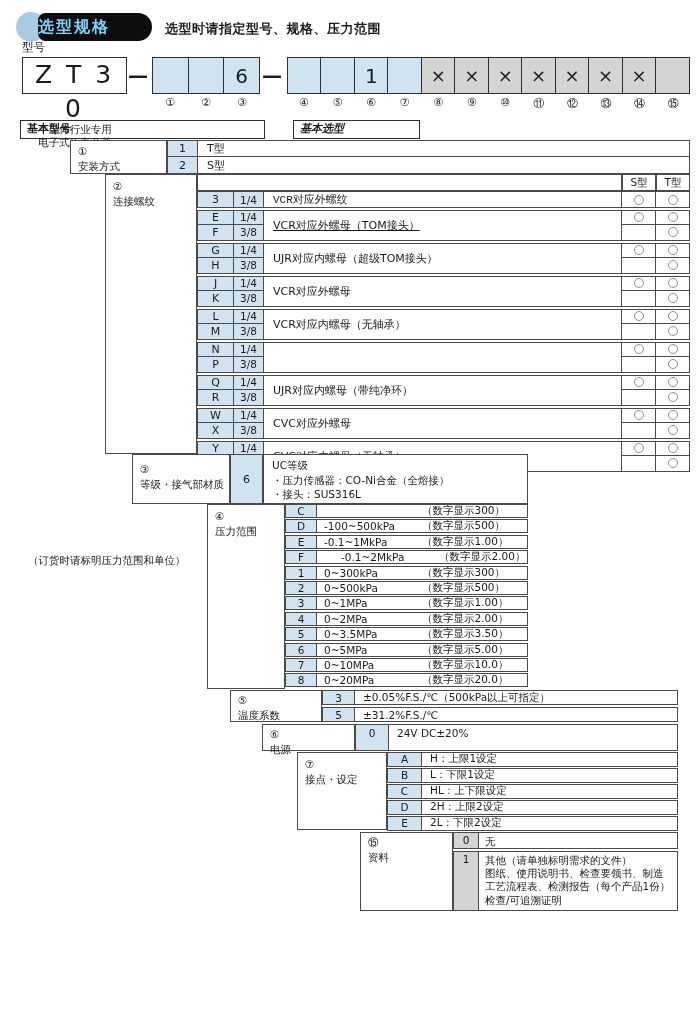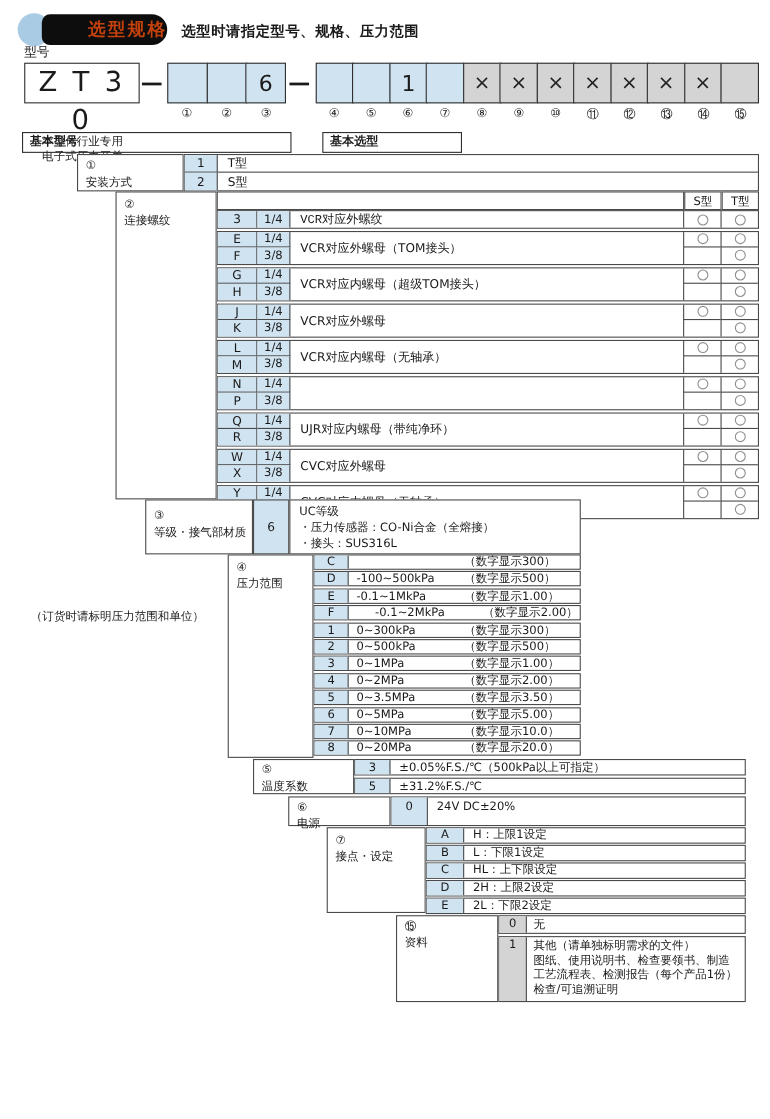--- a/index.html
+++ b/index.html
@@ -9,23 +9,23 @@
     overflow:hidden;
   }
   .abs { position:absolute; box-sizing:border-box; }
   .bdr  { border:1px solid #4a4a4a; box-sizing:border-box; }
   .bdr2 { border:1.5px solid #2e2e2e; box-sizing:border-box; }
   .blue { background:#d0e3f1; }
   .gray { background:#d4d4d4; }
   .cc { display:flex; align-items:center; justify-content:center; }
 
   .badge-circle { position:absolute; left:16px; top:12px; width:30px; height:30px; border-radius:50%; background:#a9cbe3; }
-  .badge { position:absolute; left:38px; top:13px; width:114px; height:28px; background:#0d0d0d; color:#c2410c;
+  .badge { position:absolute; left:38px; top:13px; width:114px; height:28px; background:#0d0d0d; color:#7dd3fc;
            border-radius:8px 15px 15px 8px; font-size:16px; font-weight:bold; letter-spacing:2px;
-           text-align:right; line-height:28px; }
+           text-align:left; line-height:28px; }
   .subtitle { position:absolute; left:165px; top:20px; font-size:13px; font-weight:bold; letter-spacing:0.5px; }
   .model-label { position:absolute; left:22px; top:40px; font-size:11.5px; }
 
   .zt30 { position:absolute; left:22px; top:57px; width:105px; height:37px; border:1.5px solid #2e2e2e;
           box-sizing:border-box; font-size:25px; letter-spacing:3px; text-align:center; line-height:34px; background:#fff; }
   .dash { position:absolute; top:57px; height:37px; line-height:36px; font-size:20px; font-weight:bold; width:20px; text-align:center; }
   .d1 { left:128px; } .d2 { left:262px; }
   .boxrow { position:absolute; top:57px; height:37px; display:flex; }
   .boxesA { left:152px; width:108px; }
   .boxesB { left:287px; width:403px; }
@@ -36,21 +36,21 @@
   .mbox .x { font-size:18px; color:#222; }
   .posrow { position:absolute; top:96px; height:14px; display:flex; font-size:11px; color:#222; }
   .posA { left:152px; width:108px; }
   .posB { left:287px; width:403px; }
   .posrow span { flex:1; text-align:center; }
 
   .prod-note { position:absolute; left:20px; top:95px; width:110px; text-align:center; font-size:10.5px; line-height:13px;margin-top:28px; }
 
   .lg { position:absolute; top:120px; height:19px; font-size:11px; font-weight:bold; padding-left:6px; line-height:16px; }
   .lg1 { left:20px;  width:245px; }
-  .lg2 { left:293px; width:127px; }
+  .lg2 { left:293px; width:127px;font-style:italic; }
   .lg3 { left:420px; width:270px; }
 
   .label-box { position:absolute; box-sizing:border-box; border:1px solid #4a4a4a; background:#fff;
                padding:2px 3px 0 7px; font-size:10.5px; line-height:14.5px; }
   .order-note { position:absolute; left:28px; top:554px; font-size:10.5px; }
 
   .circ { display:inline-block; width:8px; height:8px; border:1px solid #8f8f8f; border-radius:50%; background:#fff; }
 
   .fs11 { font-size:11px; }
   .fs105 { font-size:10.5px; }
@@ -168,38 +168,38 @@
       </div>
       <div class="cc" style="grid-area: 1 / 5; border-left: 1px solid rgb(74, 74, 74); border-bottom: 1px solid rgb(74, 74, 74);">
         <span class="circ"></span>
       </div>
       <div class="blue cc fs11" style="grid-area: 2 / 1; border-right: 1px solid rgb(74, 74, 74);">F</div>
       <div class="blue cc fs105" style="grid-area: 2 / 2; border-right: 1px solid rgb(74, 74, 74);">3/8</div>
       <div class="cc" style="grid-area: 2 / 4; border-left: 1px solid rgb(74, 74, 74);"></div>
       <div class="cc" style="grid-area: 2 / 5; border-left: 1px solid rgb(74, 74, 74);">
         <span class="circ"></span>
       </div>
-      <div class="fs11" style="grid-area: 1 / 3 / span 2; display: flex; align-items: center; padding-left: 9px;">VCR对应外螺母（TOM接头）</div>
+      <div class="fs11" style="grid-area: 1 / 3 / span 2; display: flex; align-items: center; padding-left: 9px; text-decoration: underline;">VCR对应外螺母（TOM接头）</div>
     </div>
     <div class="abs bdr" style="left: 197px; top: 242.5px; width: 493px; height: 31px; display: grid; grid-template-columns: 36px 30px 1fr 34px 34px; grid-template-rows: repeat(2, 1fr); background: rgb(255, 255, 255);">
       <div class="blue cc fs11" style="grid-area: 1 / 1; border-right: 1px solid rgb(74, 74, 74); border-bottom: 1px solid rgb(74, 74, 74);">G</div>
       <div class="blue cc fs105" style="grid-area: 1 / 2; border-right: 1px solid rgb(74, 74, 74); border-bottom: 1px solid rgb(74, 74, 74);">1/4</div>
       <div class="cc" style="grid-area: 1 / 4; border-left: 1px solid rgb(74, 74, 74); border-bottom: 1px solid rgb(74, 74, 74);">
         <span class="circ"></span>
       </div>
       <div class="cc" style="grid-area: 1 / 5; border-left: 1px solid rgb(74, 74, 74); border-bottom: 1px solid rgb(74, 74, 74);">
         <span class="circ"></span>
       </div>
       <div class="blue cc fs11" style="grid-area: 2 / 1; border-right: 1px solid rgb(74, 74, 74);">H</div>
       <div class="blue cc fs105" style="grid-area: 2 / 2; border-right: 1px solid rgb(74, 74, 74);">3/8</div>
       <div class="cc" style="grid-area: 2 / 4; border-left: 1px solid rgb(74, 74, 74);"></div>
       <div class="cc" style="grid-area: 2 / 5; border-left: 1px solid rgb(74, 74, 74);">
         <span class="circ"></span>
       </div>
-      <div class="fs11" style="grid-area: 1 / 3 / span 2; display: flex; align-items: center; padding-left: 9px;">VCR对应内螺母（超级TOM接头）</div>
+      <div class="fs11" style="grid-area: 1 / 3 / span 2; display: flex; align-items: center; padding-left: 9px;">UJR对应内螺母（超级TOM接头）</div>
     </div>
     <div class="abs bdr" style="left: 197px; top: 275.5px; width: 493px; height: 31px; display: grid; grid-template-columns: 36px 30px 1fr 34px 34px; grid-template-rows: repeat(2, 1fr); background: rgb(255, 255, 255);">
       <div class="blue cc fs11" style="grid-area: 1 / 1; border-right: 1px solid rgb(74, 74, 74); border-bottom: 1px solid rgb(74, 74, 74);">J</div>
       <div class="blue cc fs105" style="grid-area: 1 / 2; border-right: 1px solid rgb(74, 74, 74); border-bottom: 1px solid rgb(74, 74, 74);">1/4</div>
       <div class="cc" style="grid-area: 1 / 4; border-left: 1px solid rgb(74, 74, 74); border-bottom: 1px solid rgb(74, 74, 74);">
         <span class="circ"></span>
       </div>
       <div class="cc" style="grid-area: 1 / 5; border-left: 1px solid rgb(74, 74, 74); border-bottom: 1px solid rgb(74, 74, 74);">
         <span class="circ"></span>
       </div>

